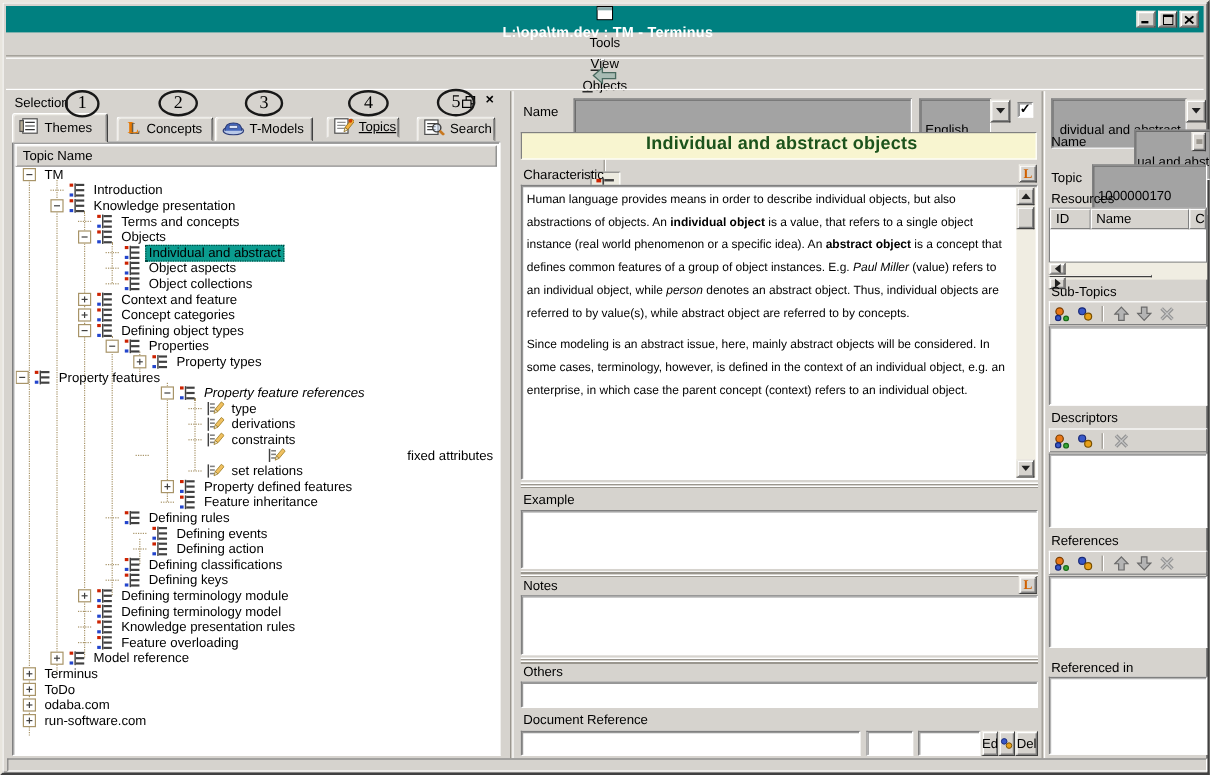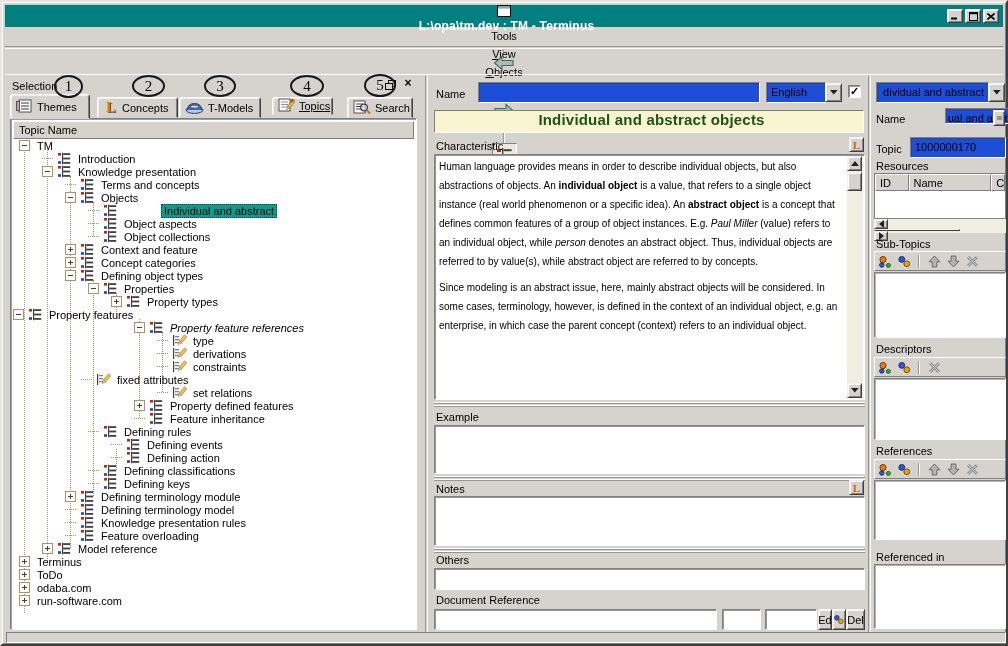--- a/index.html
+++ b/index.html
@@ -42,28 +42,28 @@
   #topic-header{position:absolute;left:2px;top:2px;right:2px;height:18px;background:#d6d3ce;
        border:1px solid;border-color:#fff #808080 #808080 #fff;padding:2px 0 0 5px;}
   #tree-rows{position:absolute;left:2px;top:20px;right:2px;bottom:2px;overflow:hidden;background:#fff;}
   .trow{height:13px;display:flex;align-items:center;white-space:nowrap;position:relative;}
   .exp{width:11px;height:11px;background:#fff;border:1px solid #a89468;position:relative;flex:none;margin-right:4px;}
   .exp .h{position:absolute;left:2px;top:4px;width:5px;height:1px;background:#404040;}
   .exp .v{position:absolute;left:4px;top:2px;width:1px;height:5px;background:#404040;}
   .stub{width:11px;height:1px;border-top:1px dotted #a89468;flex:none;margin-right:4px;}
   .ticon{width:16px;height:13px;flex:none;margin-right:2px;display:flex;align-items:center;}
   .tlabel{padding:0 3px;line-height:12px;}
-  .tlabel.selected{background:#0b9c8f;border:1px dotted #014b44;padding:0 2px;margin-left:40px;}
+  .tlabel.selected{background:#0b9c8f;border:1px dotted #014b44;padding:0 2px;}
   .guide{position:absolute;width:1px;border-left:1px dotted #a89468;}
   .ann{position:absolute;border:2px solid #181818;border-radius:50%;display:flex;align-items:center;
        justify-content:center;font-family:"Liberation Serif",serif;font-size:15px;color:#000;z-index:60;background:transparent;}
   
   .lbl{position:absolute;}
-  .field{position:absolute;background:#1d4ed8;border:1px solid;border-color:#808080 #fff #fff #808080;
-         box-shadow:inset 1px 1px 0 rgba(64,64,64,.55);padding:3px 4px;white-space:nowrap;overflow:hidden;}
+  .field{position:absolute;background:#a3a3a3;border:1px solid;border-color:#808080 #fff #fff #808080;
+         box-shadow:inset 1px 1px 0 rgba(64,64,64,.55);padding:20px 4px;white-space:nowrap;overflow:hidden;}
   .combo-btn{position:absolute;width:17px;display:flex;align-items:center;justify-content:center;}
   #banner{left:432px;top:108px;width:430px;height:23px;background:#f8f5d0;border:1px solid;
           border-color:#808080 #fff #fff #808080;display:flex;align-items:center;padding-left:5px;}
   #banner span{font-size:15px;font-weight:bold;color:#1c531c;letter-spacing:.2px;}
   .lbtn{position:absolute;width:15px;height:15px;display:flex;align-items:center;justify-content:center;
         font-family:"Liberation Serif",serif;font-weight:bold;font-size:11px;color:#d06000;}
   #char-area{left:432px;top:152px;width:431px;height:246px;}
   #char-text{position:absolute;left:4px;top:2px;width:404px;height:240px;overflow:hidden;
              font-size:10px;line-height:19px;color:#000;}
   #char-text p{margin:0 0 7px 0;}
@@ -550,21 +550,21 @@
               <rect x="3" y="5" width="4" height="1.3" fill="#808080"></rect>
               <rect x="3" y="8" width="4" height="1.3" fill="#808080"></rect>
               <g transform="rotate(40 10 6)">
                 <rect x="8.6" y="0.5" width="3" height="8" fill="#f0c060" stroke="#9a7a20" stroke-width="0.6"></rect>
                 <polygon points="8.6,8.5 11.6,8.5 10.1,11.8" fill="#efe6d2" stroke="#9a7a20" stroke-width="0.6"></polygon>
               </g>
             </svg>
           </span>
           <span class="tlabel">constraints</span>
         </div>
-        <div class="trow" style="padding-left: 68px;">
+        <div class="trow" style="padding-left: 100px; justify-content: space-between;">
           <span class="stub"></span>
           <span class="ticon">
             <svg width="15" height="13" viewBox="0 0 15 13">
               <rect x="1" y="1" width="1.2" height="11" fill="#404040"></rect>
               <rect x="3" y="2" width="4" height="1.3" fill="#808080"></rect>
               <rect x="3" y="5" width="4" height="1.3" fill="#808080"></rect>
               <rect x="3" y="8" width="4" height="1.3" fill="#808080"></rect>
               <g transform="rotate(40 10 6)">
                 <rect x="8.6" y="0.5" width="3" height="8" fill="#f0c060" stroke="#9a7a20" stroke-width="0.6"></rect>
                 <polygon points="8.6,8.5 11.6,8.5 10.1,11.8" fill="#efe6d2" stroke="#9a7a20" stroke-width="0.6"></polygon>

